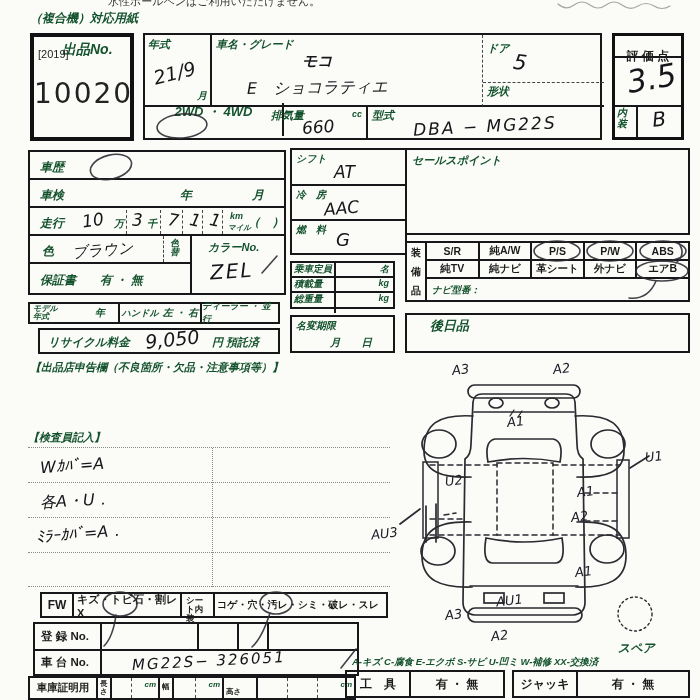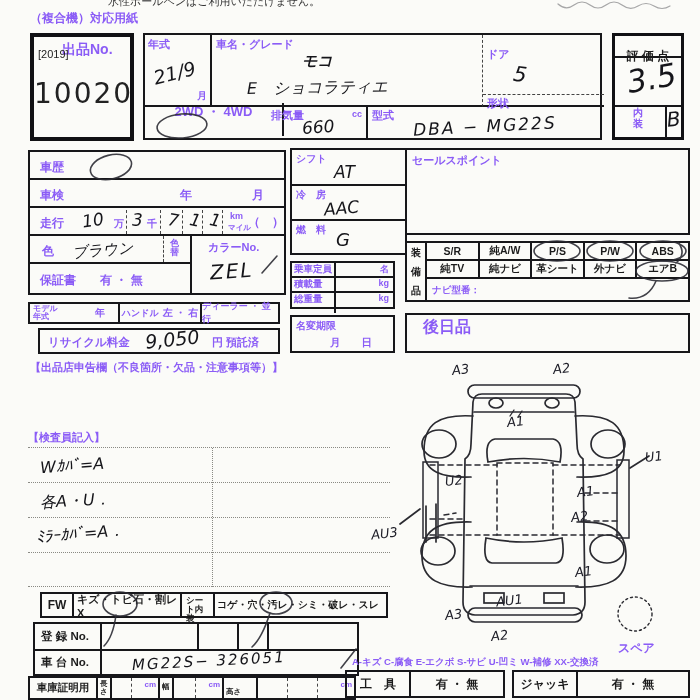--- a/index.html
+++ b/index.html
@@ -1,19 +1,19 @@
 <!DOCTYPE html>
 <html><head>
 <meta charset="utf-8">
 <style>
   html,body{margin:0;padding:0;}
   body{font-family:"Liberation Sans","DejaVu Sans",sans-serif;background:#e8e8e6;}
   #sheet{position:relative;width:700px;height:700px;background:#fbfbf8;overflow:hidden;color:#1b1b1b;}
   .abs{position:absolute;}
-  .lbl{font-weight:600;color:#8b5cf6;}
+  .lbl{font-weight:600;color:#14532d;font-style:italic;}
   .hw{font-family:"DejaVu Sans",sans-serif;font-style:italic;color:#15151a;}
   .bx{border:2px solid #17171a;box-sizing:border-box;}
   .thick{border:3.5px solid #111114;}
   .vstack{word-break:break-all;line-height:1.05;}
   .cellR{border-right:2px solid #17171a;box-sizing:border-box;}
   .cellB{border-bottom:2px solid #17171a;box-sizing:border-box;}
   .dashR{border-right:1.5px dashed #444;box-sizing:border-box;}
   .dotB{border-bottom:1.5px dotted #8a8a84;box-sizing:border-box;}
   .grid-cell{border-left:2px solid #17171a;display:flex;align-items:center;justify-content:center;font-size:10.5px;font-weight:600;box-sizing:border-box;}
   svg{display:block;}
@@ -42,21 +42,21 @@
       <div class="lbl" style="font-size:11px;padding:2px 3px;">年式</div>
       <div class="hw" style="font-size:19px;transform:rotate(-14deg);margin:6px 0 0 8px;">21/9</div>
       <div class="lbl abs" style="right:3px;bottom:2px;font-size:10px;">月</div>
     </div>
     <div class="abs" style="left:67px;top:0;width:270px;height:72px;border-bottom:2px solid #17171a;box-sizing:border-box;">
       <div class="lbl" style="font-size:11px;padding:2px 4px;">車名・グレード</div>
       <div class="hw" style="font-size:15px;font-weight:600;margin:-2px 0 0 90px;">モコ</div>
       <div class="hw" style="font-size:16px;margin:6px 0 0 35px;transform:rotate(-1deg);">E　ショコラティエ</div>
     </div>
     <div class="abs" style="left:337px;top:0;width:122px;height:72px;border-bottom:2px solid #17171a;border-left:1.5px dashed #444;box-sizing:border-box;">
-      <div class="lbl" style="font-size:11px;padding:12px 4px;">ドア</div>
+      <div class="lbl" style="font-size:11px;padding:6px 4px;">ドア</div>
       <div class="hw" style="font-size:21px;transform:rotate(8deg);margin:-6px 0 0 30px;">5</div>
       <div style="border-top:1.5px dashed #444;margin-top:2px;"></div>
       <div class="lbl" style="font-size:11px;padding:1px 4px;">形状</div>
     </div>
 
     <div class="abs cellR" style="left:0;top:68px;width:139px;height:33px;display:flex;align-items:flex-start;justify-content:center;">
       <span class="lbl" style="font-size:13px;">2WD ・ 4WD</span>
     </div>
     <div class="abs cellR" style="left:123px;top:72px;width:100px;height:33px;">
       <span class="lbl" style="font-size:11px;position:absolute;left:3px;top:1px;">排気量</span>
@@ -68,21 +68,21 @@
       <span class="hw" style="font-size:17px;position:absolute;left:45px;top:9px;transform:rotate(-3deg);letter-spacing:2px;">DBA − MG22S</span>
     </div>
   </div>
 
   <div class="abs thick" style="left:612px;top:33px;width:72px;height:107px;box-sizing:border-box;">
     <div class="cellB" style="height:22px;text-align:center;font-size:12px;font-weight:700;padding-top:12px;">評 価 点</div>
     <div style="height:47px;position:relative;">
       <span class="hw" style="font-size:31px;position:absolute;left:12px;top:2px;transform:rotate(-10deg);">3.5</span>
     </div>
     <div style="height:31px;border-top:2px solid #17171a;display:flex;">
-      <div class="vstack lbl" style="width:17px;font-size:10px;border-right:2px solid #17171a;padding:1px 18px;">内装</div>
+      <div class="vstack lbl" style="width:17px;font-size:10px;border-right:2px solid #17171a;padding:1px 2px;">内装</div>
       <div class="hw" style="flex:1;font-size:20px;text-align:center;transform:rotate(-6deg);">B</div>
     </div>
   </div>
 
   <div class="abs bx" style="left:28px;top:150px;width:258px;height:145px;">
     <div class="cellB" style="height:28px;position:relative;">
       <span class="lbl" style="font-size:12px;position:absolute;left:10px;top:7px;">車歴</span>
     </div>
     <div class="cellB" style="height:28px;position:relative;">
       <span class="lbl" style="font-size:12px;position:absolute;left:10px;top:7px;">車検</span>
@@ -200,21 +200,21 @@
         <div class="grid-cell" style="flex:1;">革シート</div>
         <div class="grid-cell" style="flex:1;">外ナビ</div>
         <div class="grid-cell" style="flex:1;">エアB</div>
       </div>
       <div style="flex:1;border-left:2px solid #17171a;box-sizing:border-box;">
         <span class="lbl" style="font-size:9.5px;padding:3px 5px;display:inline-block;">ナビ型番：</span>
       </div>
     </div>
   </div>
   <div class="abs bx" style="left:405px;top:313px;width:285px;height:40px;">
-    <span class="lbl" style="font-size:16px;padding:2px 16px;display:inline-block;">後日品</span>
+    <span class="lbl" style="font-size:13px;padding:2px 23px;display:inline-block;">後日品</span>
   </div>
 
   <div class="abs lbl" style="left:28px;top:430px;font-size:11px;">【検査員記入】</div>
   <div class="abs" style="left:28px;top:444px;width:362px;height:144px;">
     <div class="dotB" style="height:4px;"></div>
     <div class="dotB" style="height:35px;position:relative;">
       <span class="hw" style="font-size:16px;position:absolute;left:12px;top:8px;transform:rotate(-4deg);">Wｶﾊﾞ=A</span>
     </div>
     <div class="dotB" style="height:35px;position:relative;">
       <span class="hw" style="font-size:16px;position:absolute;left:12px;top:8px;transform:rotate(-3deg);">各A・U．</span>

